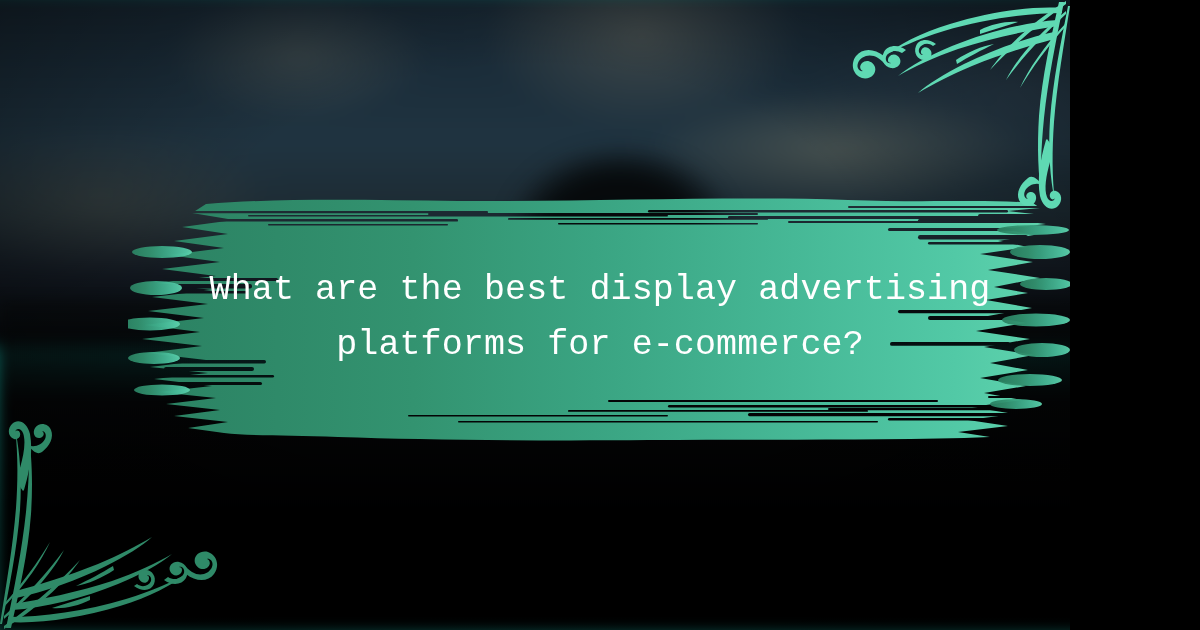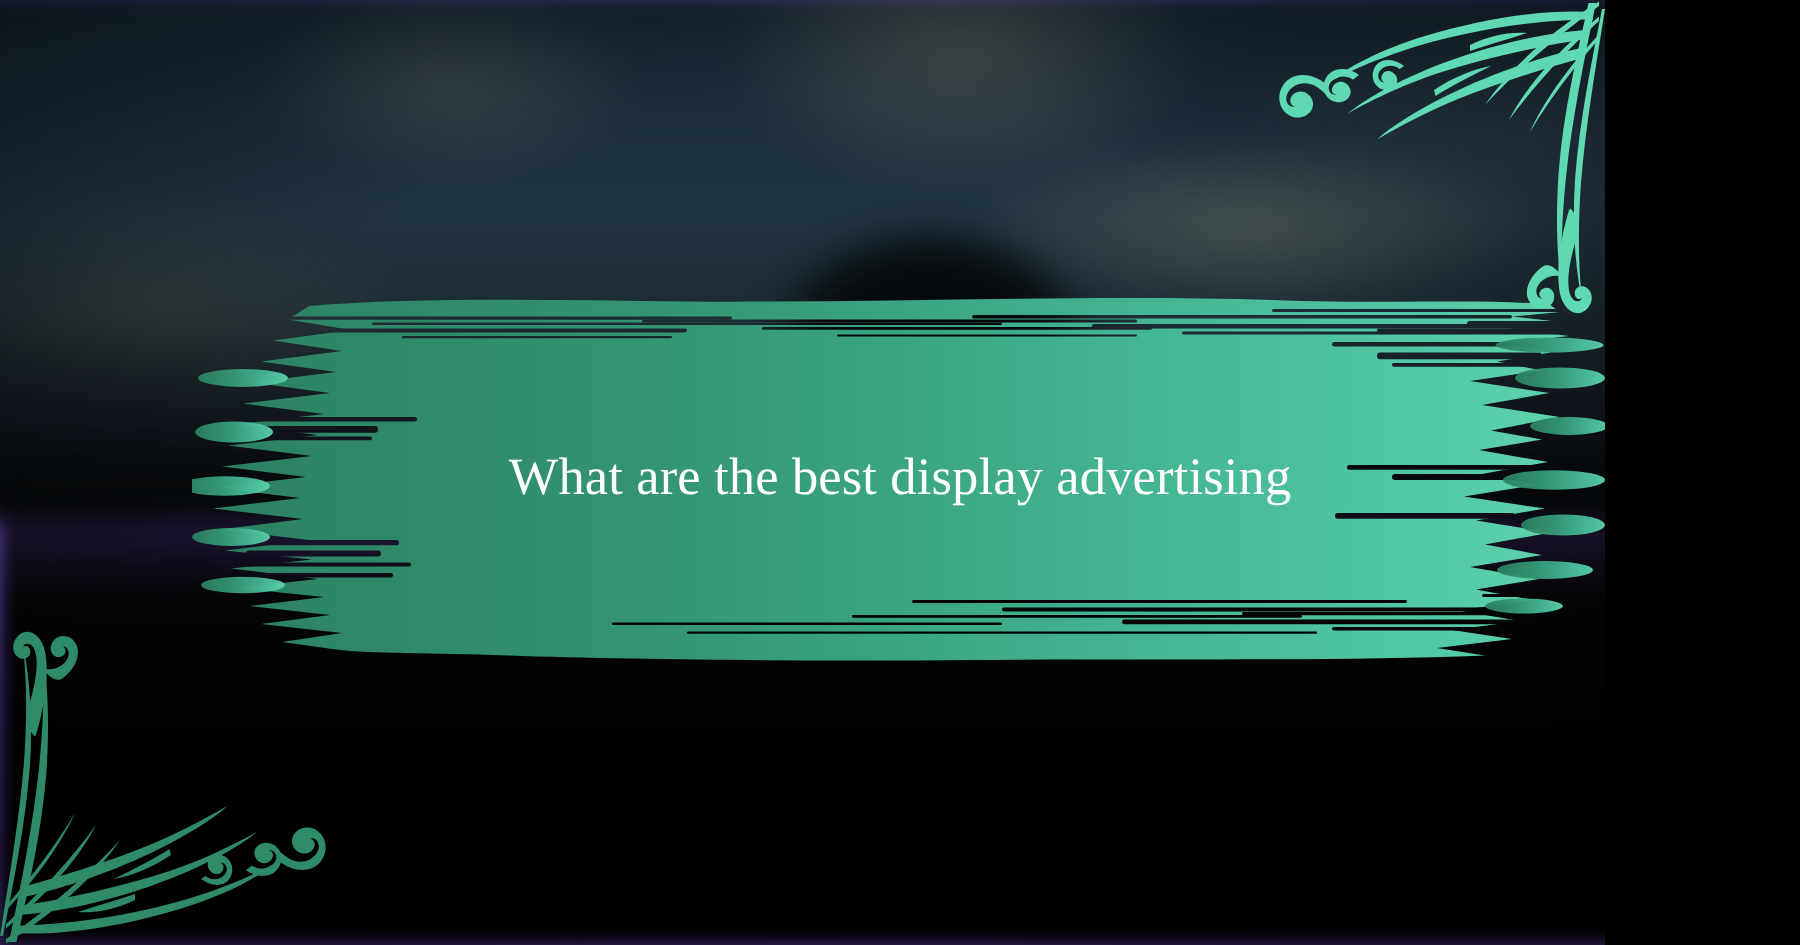--- a/index.html
+++ b/index.html
@@ -5,22 +5,22 @@
   html, body {
     margin: 0;
     padding: 0;
     background: #000;
   }
   #canvas {
     position: relative;
     width: 1070px;
     height: 630px;
     overflow: hidden;
-    background: #8b5cf6;
-    font-family: Liberation Serif, serif;
+    background: #0f766e;
+    font-family: Liberation Mono, monospace;
   }
 
   
   .bg-layer {
     position: absolute;
     inset: 0;
   }
   .bg-sky {
     position: absolute;
     left: 0; top: 0; width: 1200px; height: 340px;
@@ -223,20 +223,21 @@
         <ellipse cx="28" cy="96" rx="26" ry="7"></ellipse>
         <ellipse cx="22" cy="132" rx="30" ry="6.5"></ellipse>
         <ellipse cx="26" cy="166" rx="26" ry="6"></ellipse>
         <ellipse cx="34" cy="198" rx="28" ry="5.5"></ellipse>
       </g>
     </svg>
   </div>
 
   <div class="headline">
     <span class="headline-line">What are the best display advertising</span>
+    <span class="headline-line">platforms for e-commerce?</span>
   </div>
 
   <div class="ornament ornament-tr">
     <svg viewBox="0 0 230 215" xmlns="http://www.w3.org/2000/svg">
       <g fill="#5fd9b3">
 
         <path d="M222,8 C190,6 150,12 110,24 C80,33 58,45 44,56 C56,49 78,39 104,31 C144,19 188,13 222,13 Z"></path>
         <path d="M218,20 C186,22 146,32 112,46 C88,56 70,66 58,76 C72,68 94,57 118,49 C152,38 190,30 218,26 Z"></path>
         <path d="M214,32 C186,38 152,50 124,64 C104,74 88,84 78,93 C92,85 112,74 132,66 C162,54 192,45 214,39 Z"></path>
 

